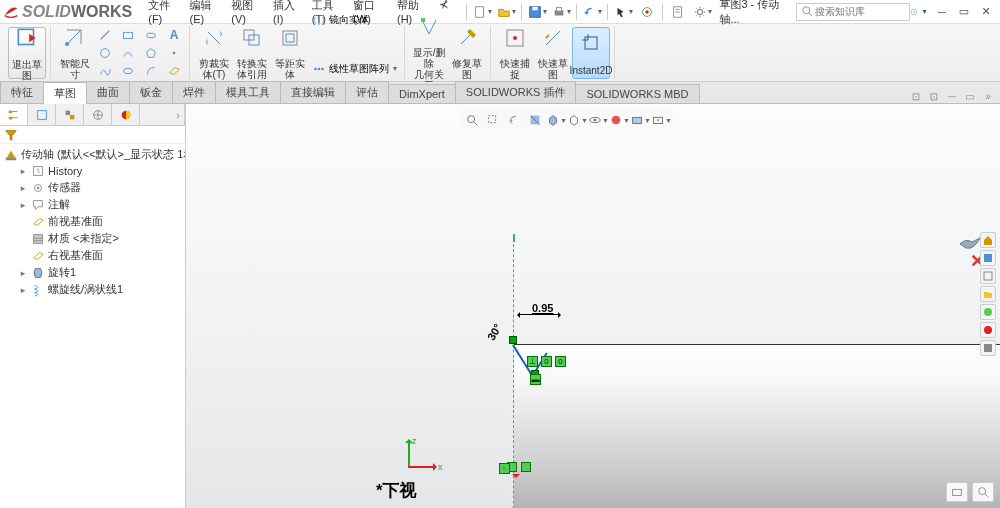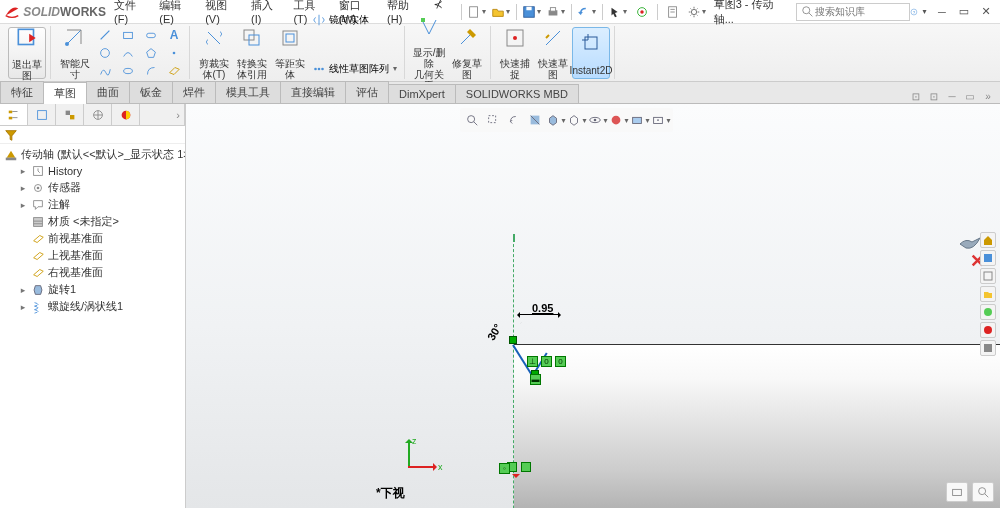--- a/index.html
+++ b/index.html
@@ -2,21 +2,21 @@
 <html><head>
 <meta charset="utf-8">
 <style>
 * { margin:0; padding:0; box-sizing:border-box; font-family:"Microsoft YaHei",Arial,sans-serif; }
 body { width:1000px; height:508px; background:#fff; overflow:hidden; font-size:11px; }
 
 
 .titlebar { height:24px; background:#fff; display:flex; align-items:center; border-bottom:1px solid #ddd; }
 .logo { width:22px; height:22px; margin:0 2px; display:flex; align-items:center; justify-content:center; }
 .logo svg { width:18px; height:18px; }
-.brand { font-size:12px; font-weight:bold; font-style:italic; color:#888; margin-right:0; }
+.brand { font-size:16px; font-weight:bold; font-style:italic; color:#888; margin-right:8px; }
 .brand b { color:#666; font-style:normal; }
 .menu { display:flex; gap:0; }
 .menu span { padding:3px 8px; cursor:default; font-size:11px; color:#333; }
 .qat { display:flex; align-items:center; gap:2px; margin-left:8px; }
 .qat-btn { width:22px; height:20px; display:flex; align-items:center; justify-content:center; border-radius:2px; }
 .qat-sep { width:1px; height:16px; background:#ccc; margin:0 2px; }
 .doc-title { margin-left:6px; font-size:11px; color:#333; }
 .search-box { display:flex; align-items:center; border:1px solid #ccc; height:18px; width:120px; margin-left:12px; padding:0 4px; }
 .search-box input { border:none; outline:none; width:90px; font-size:10px; }
 .win-ctrl { margin-left:auto; display:flex; gap:2px; padding-right:4px; }
@@ -82,21 +82,21 @@
 .origin-mark .p1 { width:10px; height:10px; background:#5c5; border:1px solid #070; position:absolute; }
 .origin-mark .p2 { width:10px; height:10px; background:#5c5; border:1px solid #070; position:absolute; left:14px; }
 .origin-mark .arr { position:absolute; left:5px; top:12px; width:0; height:0; border:4px solid transparent; border-top-color:#d22; }
 .triad { position:absolute; left:222px; bottom:40px; }
 .triad .y { position:absolute; width:2px; height:28px; background:#2a2; bottom:0; left:0; }
 .triad .y::after { content:''; position:absolute; top:-5px; left:-3px; border:4px solid transparent; border-bottom-color:#2a2; }
 .triad .x { position:absolute; width:28px; height:2px; background:#d22; bottom:0; left:0; }
 .triad .x::after { content:''; position:absolute; right:-5px; top:-3px; border:4px solid transparent; border-left-color:#d22; }
 .triad .ly { position:absolute; left:4px; top:-32px; font-size:9px; color:#2a2; }
 .triad .lx { position:absolute; left:30px; top:-6px; font-size:9px; color:#2a2; }
-.view-label { position:absolute; left:190px; bottom:6px; font-size:12px; font-weight:bold; }
+.view-label { position:absolute; left:190px; bottom:6px; font-size:17px; font-weight:bold; }
 
 
 .rtool { position:absolute; right:2px; top:128px; width:18px; display:flex; flex-direction:column; gap:2px; }
 .rtool div { width:16px; height:16px; background:#f4f4f4; border:1px solid #ccc; border-radius:2px; display:flex; align-items:center; justify-content:center; }
 
 
 .conf-corner { position:absolute; right:18px; top:132px; }
 .conf-ok { width:24px; height:18px; }
 .conf-x { color:#d33; font-size:18px; font-weight:bold; position:absolute; top:14px; left:12px; }
 
@@ -417,20 +417,21 @@
 <div class="tabstrip">
   <div class="tab">特征</div>
   <div class="tab active">草图</div>
   <div class="tab">曲面</div>
   <div class="tab">钣金</div>
   <div class="tab">焊件</div>
   <div class="tab">模具工具</div>
   <div class="tab">直接编辑</div>
   <div class="tab">评估</div>
   <div class="tab">DimXpert</div>
+  <div class="tab">SOLIDWORKS 插件</div>
   <div class="tab">SOLIDWORKS MBD</div>
   <div class="mdi-ctrl">
     <span>⊡</span>
     <span>⊡</span>
     <span>─</span>
     <span>▭</span>
     <span>»</span>
   </div>
 </div>
 
@@ -514,44 +515,35 @@
               <svg class="ico" viewBox="0 0 16 16">
                 <path d="M3 3h10v7H8l-3 3v-3H3z" fill="none" stroke="#888"></path>
               </svg>
             </span>
             <span>注解</span>
           </div>
           <div class="tree-item sub">
             <span class="exp"></span>
             <span class="tic">
               <svg class="ico" viewBox="0 0 16 16">
-                <rect x="3" y="3" width="10" height="10" fill="#ccc" stroke="#888"></rect>
-                <line x1="3" y1="7" x2="13" y2="7" stroke="#888"></line>
-                <line x1="3" y1="10" x2="13" y2="10" stroke="#888"></line>
-              </svg>
-            </span>
-            <span>材质 &lt;未指定&gt;</span>
-          </div>
-          <div class="tree-item sub">
-            <span class="exp"></span>
-            <span class="tic">
-              <svg class="ico" viewBox="0 0 16 16">
                 <path d="M3 10l7-6 4 2-7 6z" fill="none" stroke="#c90"></path>
               </svg>
             </span>
             <span>前视基准面</span>
           </div>
           <div class="tree-item sub">
             <span class="exp"></span>
             <span class="tic">
               <svg class="ico" viewBox="0 0 16 16">
-                <path d="M3 10l7-6 4 2-7 6z" fill="none" stroke="#c90"></path>
+                <rect x="3" y="3" width="10" height="10" fill="#ccc" stroke="#888"></rect>
+                <line x1="3" y1="7" x2="13" y2="7" stroke="#888"></line>
+                <line x1="3" y1="10" x2="13" y2="10" stroke="#888"></line>
               </svg>
             </span>
-            <span>上视基准面</span>
+            <span>材质 &lt;未指定&gt;</span>
           </div>
           <div class="tree-item sub">
             <span class="exp"></span>
             <span class="tic">
               <svg class="ico" viewBox="0 0 16 16">
                 <path d="M3 10l7-6 4 2-7 6z" fill="none" stroke="#c90"></path>
               </svg>
             </span>
             <span>右视基准面</span>
           </div>

